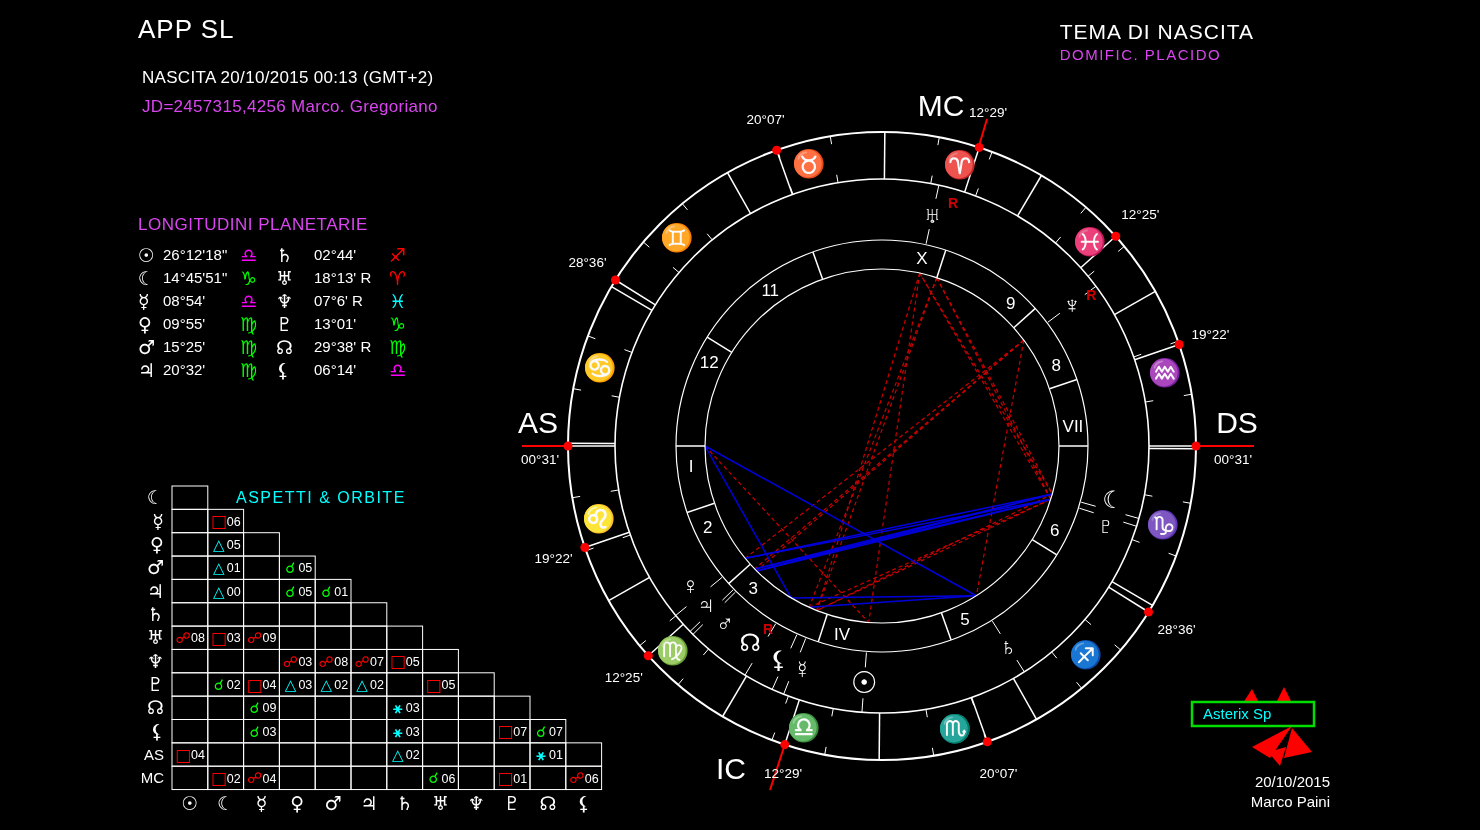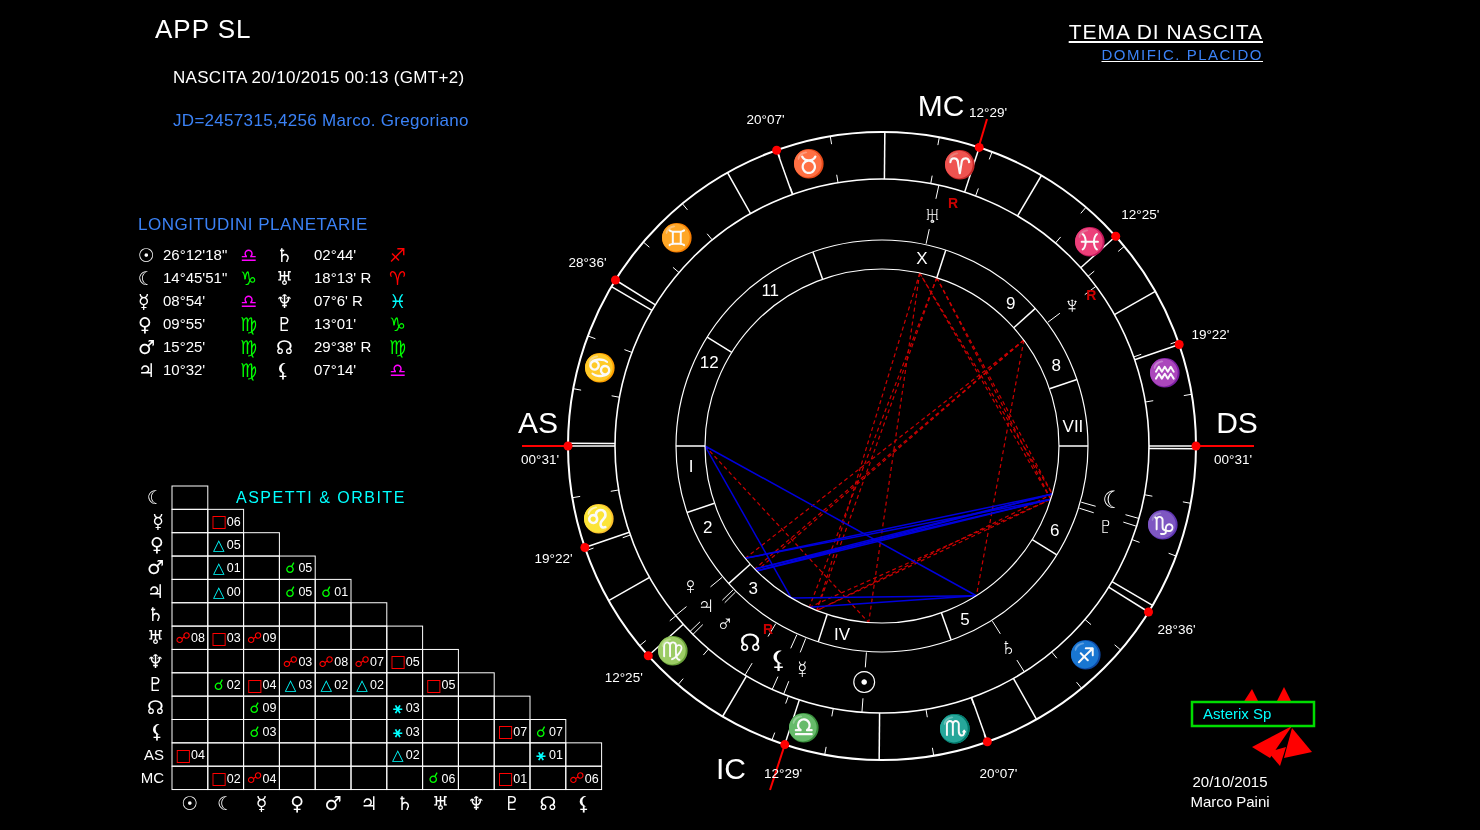--- a/index.html
+++ b/index.html
@@ -1,38 +1,38 @@
 <!DOCTYPE html>
 <html><head>
 <meta charset="utf-8">
 <style>
   html,body{margin:0;padding:0;background:#000;}
   body{width:1480px;height:830px;position:relative;overflow:hidden;
        color:#fff;font-family:"Liberation Sans",sans-serif;}
   .abs{position:absolute;}
-  .cyan{color:#3b82f6;}
-  #app-info{left:155px;top:14px;}
+  .cyan{color:#d946ef;}
+  #app-info{left:138px;top:14px;}
   #app-title{font-size:26px;letter-spacing:1px;margin:0 0 20px 0;font-weight:normal;}
-  #app-info p{margin:18px;font-size:17px;line-height:25px;letter-spacing:.3px;}
-  #hdr-right{right:217px;top:20px;text-align:right;text-decoration:underline;}
+  #app-info p{margin:4px;font-size:17px;line-height:25px;letter-spacing:.3px;}
+  #hdr-right{right:226px;top:20px;text-align:left;}
   #hdr-right .t{font-size:21px;letter-spacing:1px;}
   #hdr-right .s{font-size:15px;letter-spacing:1.5px;margin-top:2px;}
   #lon-panel{left:138px;top:215px;}
   #lon-title{font-size:17px;letter-spacing:.5px;margin-bottom:8px;}
   .lon-row{display:flex;align-items:center;height:23px;}
   .lon-row span{display:inline-block;}
   .g{font-family:"DejaVu Sans",sans-serif;font-size:19px;}
   .pg{width:25px;} .pv{width:77px;font-size:15px;}
   .sg{width:36px;font-weight:bold;}
   .pg2{width:30px;} .pv2{width:75px;font-size:15px;margin-left:8px;}
   .sg2{width:30px;font-weight:bold;}
   #chart{left:0;top:0;}
   svg text{font-family:"Liberation Sans",sans-serif;}
   svg .dj{font-family:"DejaVu Sans",sans-serif;}
-  #footer{left:1130px;top:772px;width:200px;text-align:center;font-size:15px;line-height:20px;}
+  #footer{left:1130px;top:772px;width:200px;text-align:right;font-size:15px;line-height:20px;}
 </style>
 </head>
 <body>
 
 <div id="app-info" class="abs">
   <h1 id="app-title">APP SL</h1>
   <p>NASCITA 20/10/2015 00:13 (GMT+2)</p>
   <p class="cyan">JD=2457315,4256  Marco. Gregoriano</p>
 </div>
 
@@ -79,24 +79,24 @@
       <div class="lon-row">
         <span class="g pg">♂</span>
         <span class="pv">15°25'</span>
         <span class="g sg" style="color:#00ff00">♍</span>
         <span class="g pg2">☊</span>
         <span class="pv2">29°38' R</span>
         <span class="g sg2" style="color:#00ff00">♍</span>
       </div>
       <div class="lon-row">
         <span class="g pg">♃</span>
-        <span class="pv">10°32'</span>
+        <span class="pv">20°32'</span>
         <span class="g sg" style="color:#00ff00">♍</span>
         <span class="g pg2">⚸</span>
-        <span class="pv2">07°14'</span>
+        <span class="pv2">06°14'</span>
         <span class="g sg2" style="color:#ff00ff">♎</span>
       </div>
     </div>
 </div>
 
 <svg id="chart" class="abs" width="1480" height="830" viewBox="0 0 1480 830">
     <g>
       <line x1="816.7931280116961" y1="610.5510979771966" x2="1052.352060990575" y2="494.0538793050407" stroke="#cc0000" stroke-width="1.2" stroke-dasharray="4 3"></line>
       <line x1="919.7063783706709" y1="273.06293332495835" x2="868.691799199102" y2="622.4989852419639" stroke="#cc0000" stroke-width="1.2" stroke-dasharray="4 3"></line>
       <line x1="919.7063783706709" y1="273.06293332495835" x2="1052.352060990575" y2="494.0538793050407" stroke="#cc0000" stroke-width="1.2" stroke-dasharray="4 3"></line>

